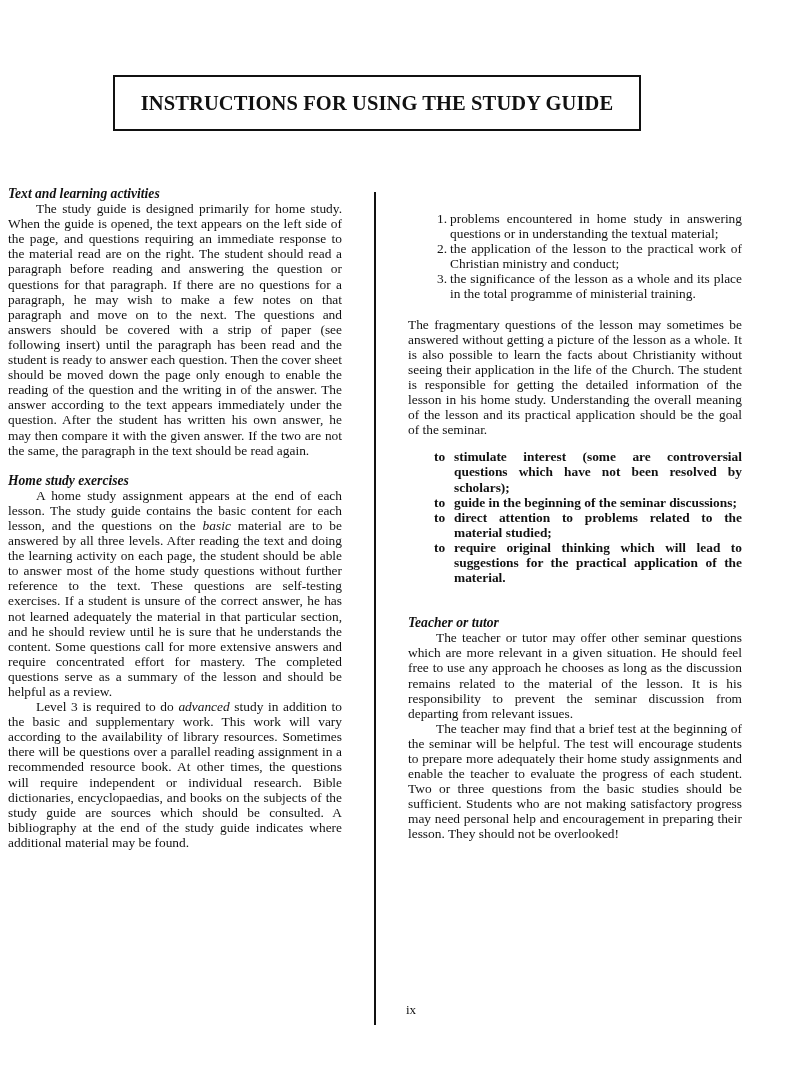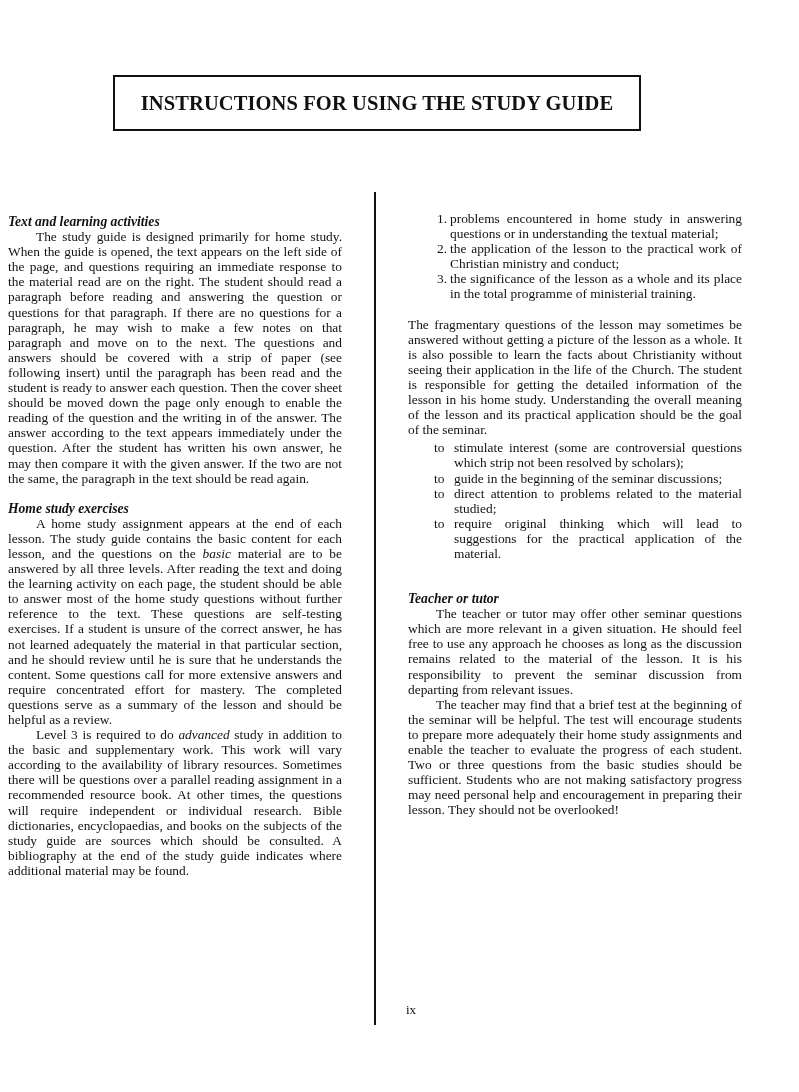--- a/index.html
+++ b/index.html
@@ -14,21 +14,21 @@
     display: flex; align-items: center; justify-content: center;
   }
   .title-box h1 {
     margin: 8px; font-size: 20.5px; font-weight: bold; letter-spacing: 0.1px;
     font-family: "Liberation Serif", "DejaVu Serif", serif;
   }
   .col {
     position: absolute; top: 186px; width: 334px;
     font-size: 13.4px; line-height: 15.1px; text-align: justify;
   }
-  .col.left { left: 8px; margin-top: 28px; }
+  .col.left { left: 8px; }
   .col.right { left: 408px; top: 196px; }
   .divider {
     position: absolute; left: 374px; top: 192px; width: 2px; height: 833px;
     background: #111;
   }
   h2.section {
     margin: 0; font-size: 13.6px; font-style: italic; font-weight: bold;
     font-family: "Liberation Serif", "DejaVu Serif", serif;
     line-height: 15.1px;
   }
@@ -36,21 +36,21 @@
   p.indent { text-indent: 28px; }
   .gap { height: 15px; }
   ol.numbered {
     margin: 15px 0 15px 0; padding: 0 0 0 42px; list-style: none;
   }
   ol.numbered li { position: relative; padding-left: 0; }
   ol.numbered li .num {
     position: absolute; left: -19px; width: 16px; text-align: right;
   }
   ul.purposes {
-    margin: 3px 0 15px 0; padding: 0 0 0 46px; list-style: none;
+    margin: 12px 0 15px 0; padding: 0 0 0 46px; list-style: none; font-weight: bold;
   }
   ul.purposes li { position: relative; }
   ul.purposes li .lead { position: absolute; left: -20px; }
   em { font-style: italic; }
   .page-number {
     position: absolute; left: 368px; top: 1002px; font-size: 13px; margin-left: 38px;
   }
 </style>
 </head>
 <body>
@@ -76,21 +76,21 @@
 
 <div class="col right">
   <section>
     <ol class="numbered">
       <li><span class="num">1.</span><span>problems encountered in home study in answering questions or in understanding the textual material;</span></li>
       <li><span class="num">2.</span><span>the application of the lesson to the practical work of Christian ministry and conduct;</span></li>
       <li><span class="num">3.</span><span>the significance of the lesson as a whole and its place in the total programme of ministerial training.</span></li>
     </ol>
     <p>The fragmentary questions of the lesson may sometimes be answered without getting a picture of the lesson as a whole. It is also possible to learn the facts about Christianity without seeing their application in the life of the Church. The student is responsible for getting the detailed information of the lesson in his home study. Understanding the overall meaning of the lesson and its practical application should be the goal of the seminar.</p>
     <ul class="purposes">
-      <li><span class="lead">to</span><span>stimulate interest (some are controversial questions which strip not been resolved by scholars);</span></li>
+      <li><span class="lead">to</span><span>stimulate interest (some are controversial questions which have not been resolved by scholars);</span></li>
       <li><span class="lead">to</span><span>guide in the beginning of the seminar discussions;</span></li>
       <li><span class="lead">to</span><span>direct attention to problems related to the material studied;</span></li>
       <li><span class="lead">to</span><span>require original thinking which will lead to suggestions for the practical application of the material.</span></li>
     </ul>
   </section>
   <div class="gap"></div>
   <section>
     <h2 class="section">Teacher or tutor</h2>
     <p class="indent">The teacher or tutor may offer other seminar questions which are more relevant in a given situation. He should feel free to use any approach he chooses as long as the discussion remains related to the material of the lesson. It is his responsibility to prevent the seminar discussion from departing from relevant issues.</p>
     <p class="indent">The teacher may find that a brief test at the beginning of the seminar will be helpful. The test will encourage students to prepare more adequately their home study assignments and enable the teacher to evaluate the progress of each student. Two or three questions from the basic studies should be sufficient. Students who are not making satisfactory progress may need personal help and encouragement in preparing their lesson. They should not be overlooked!</p>

